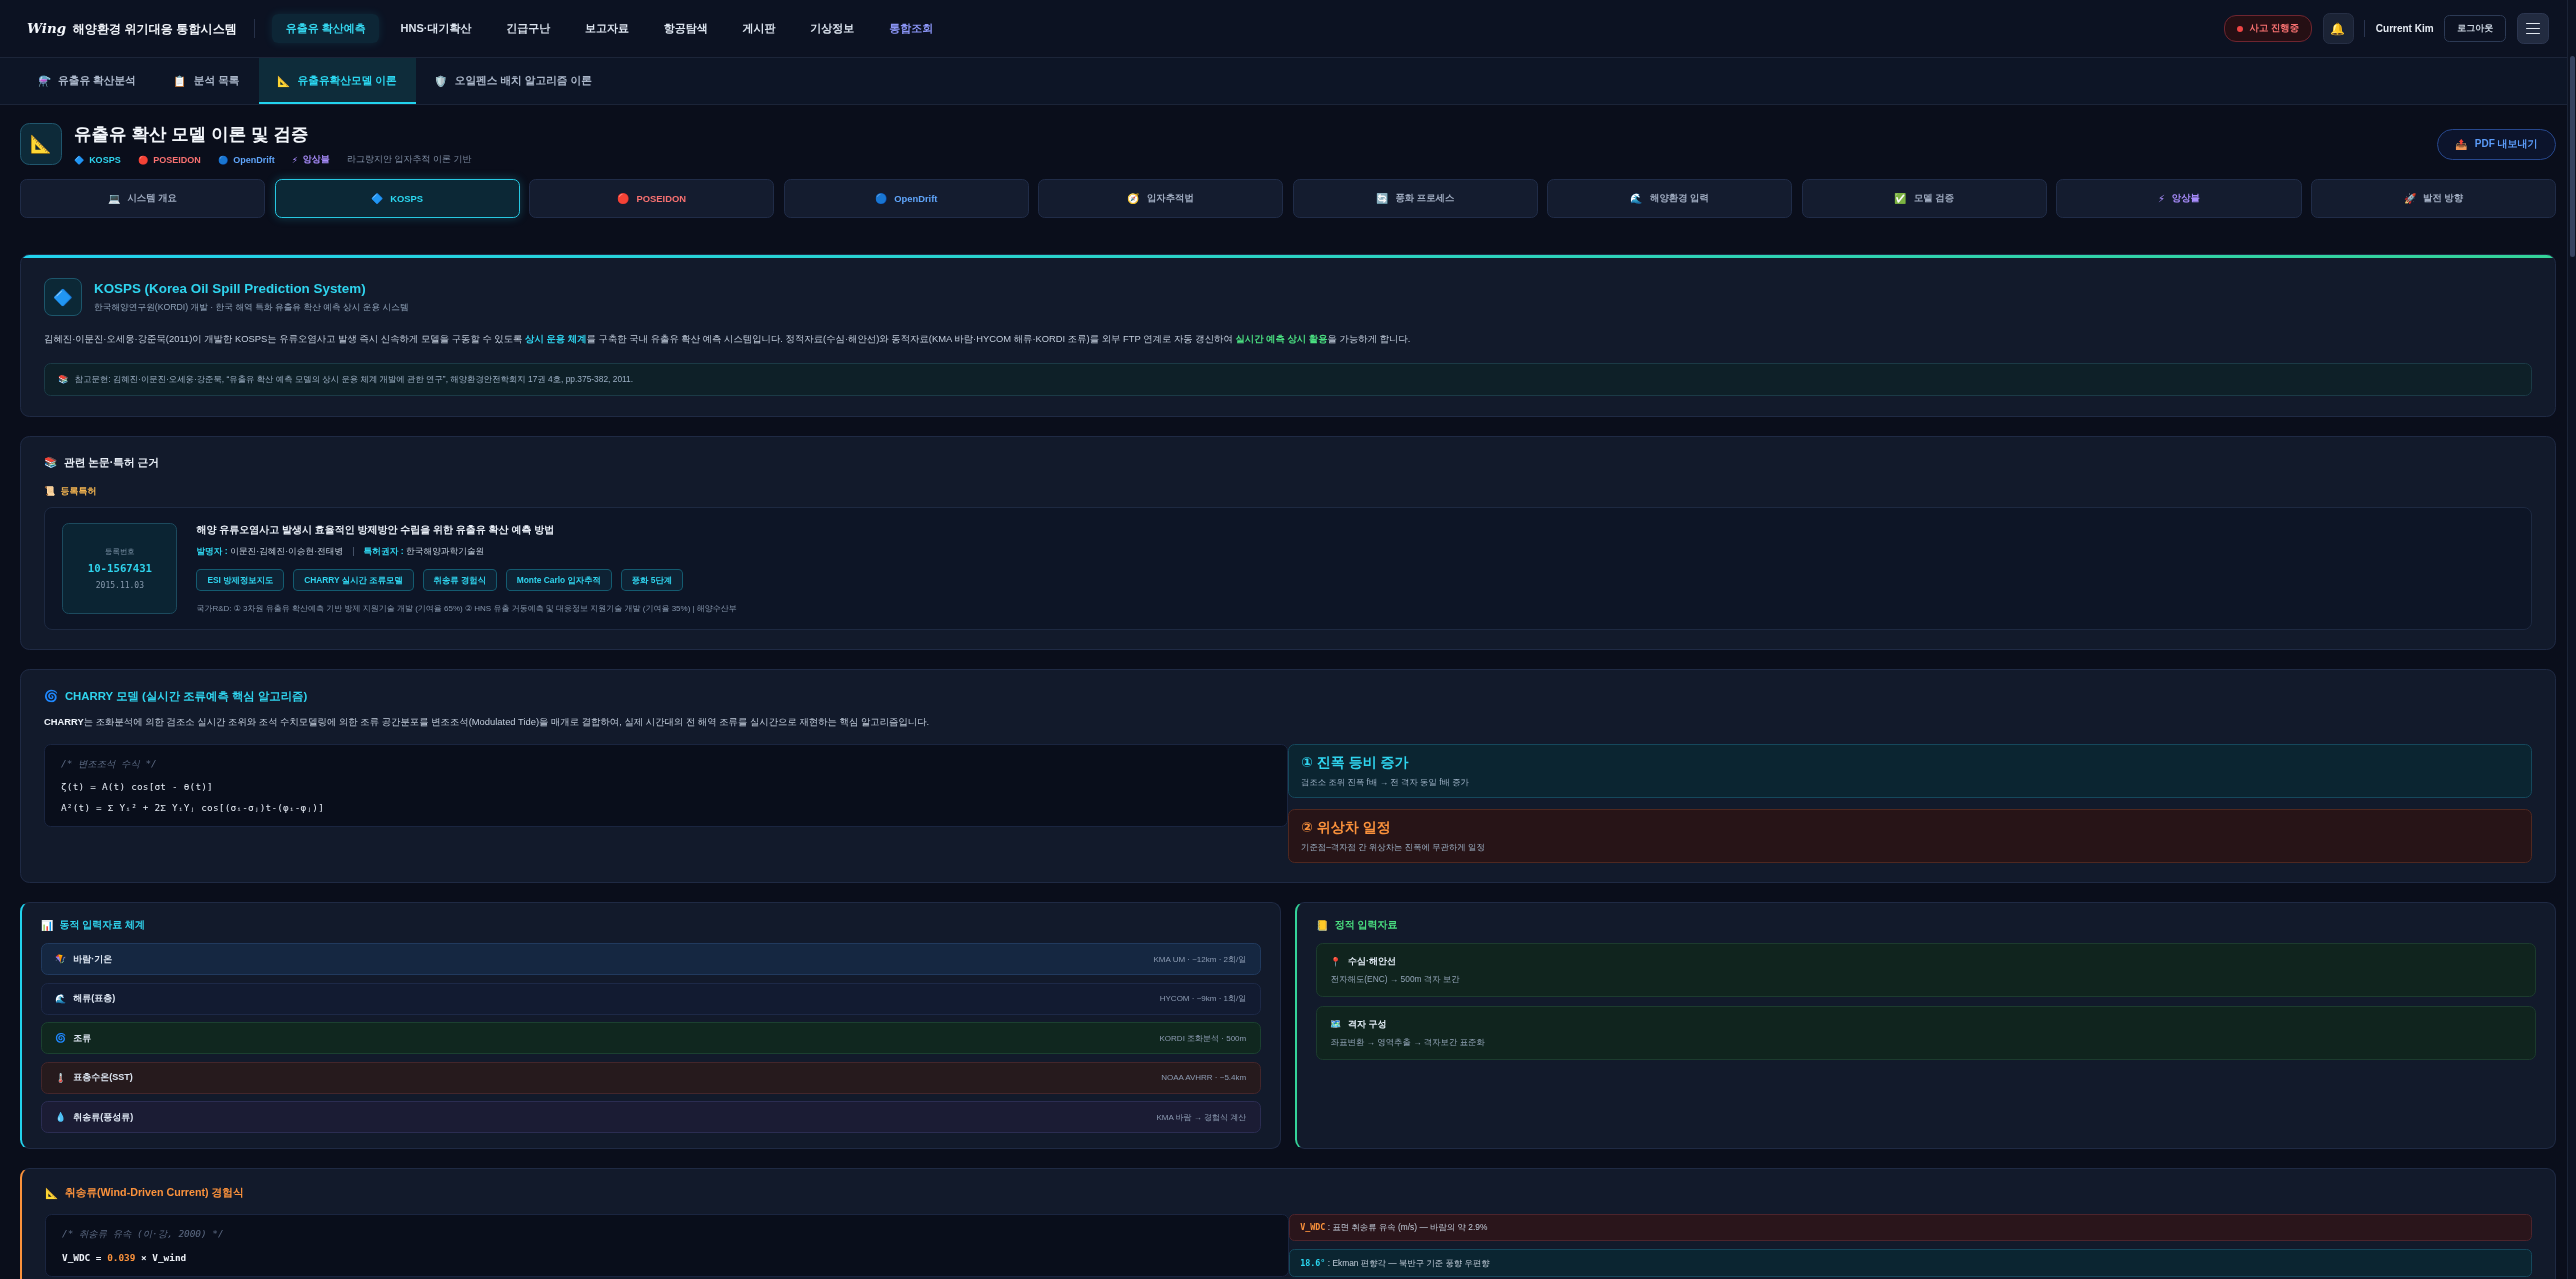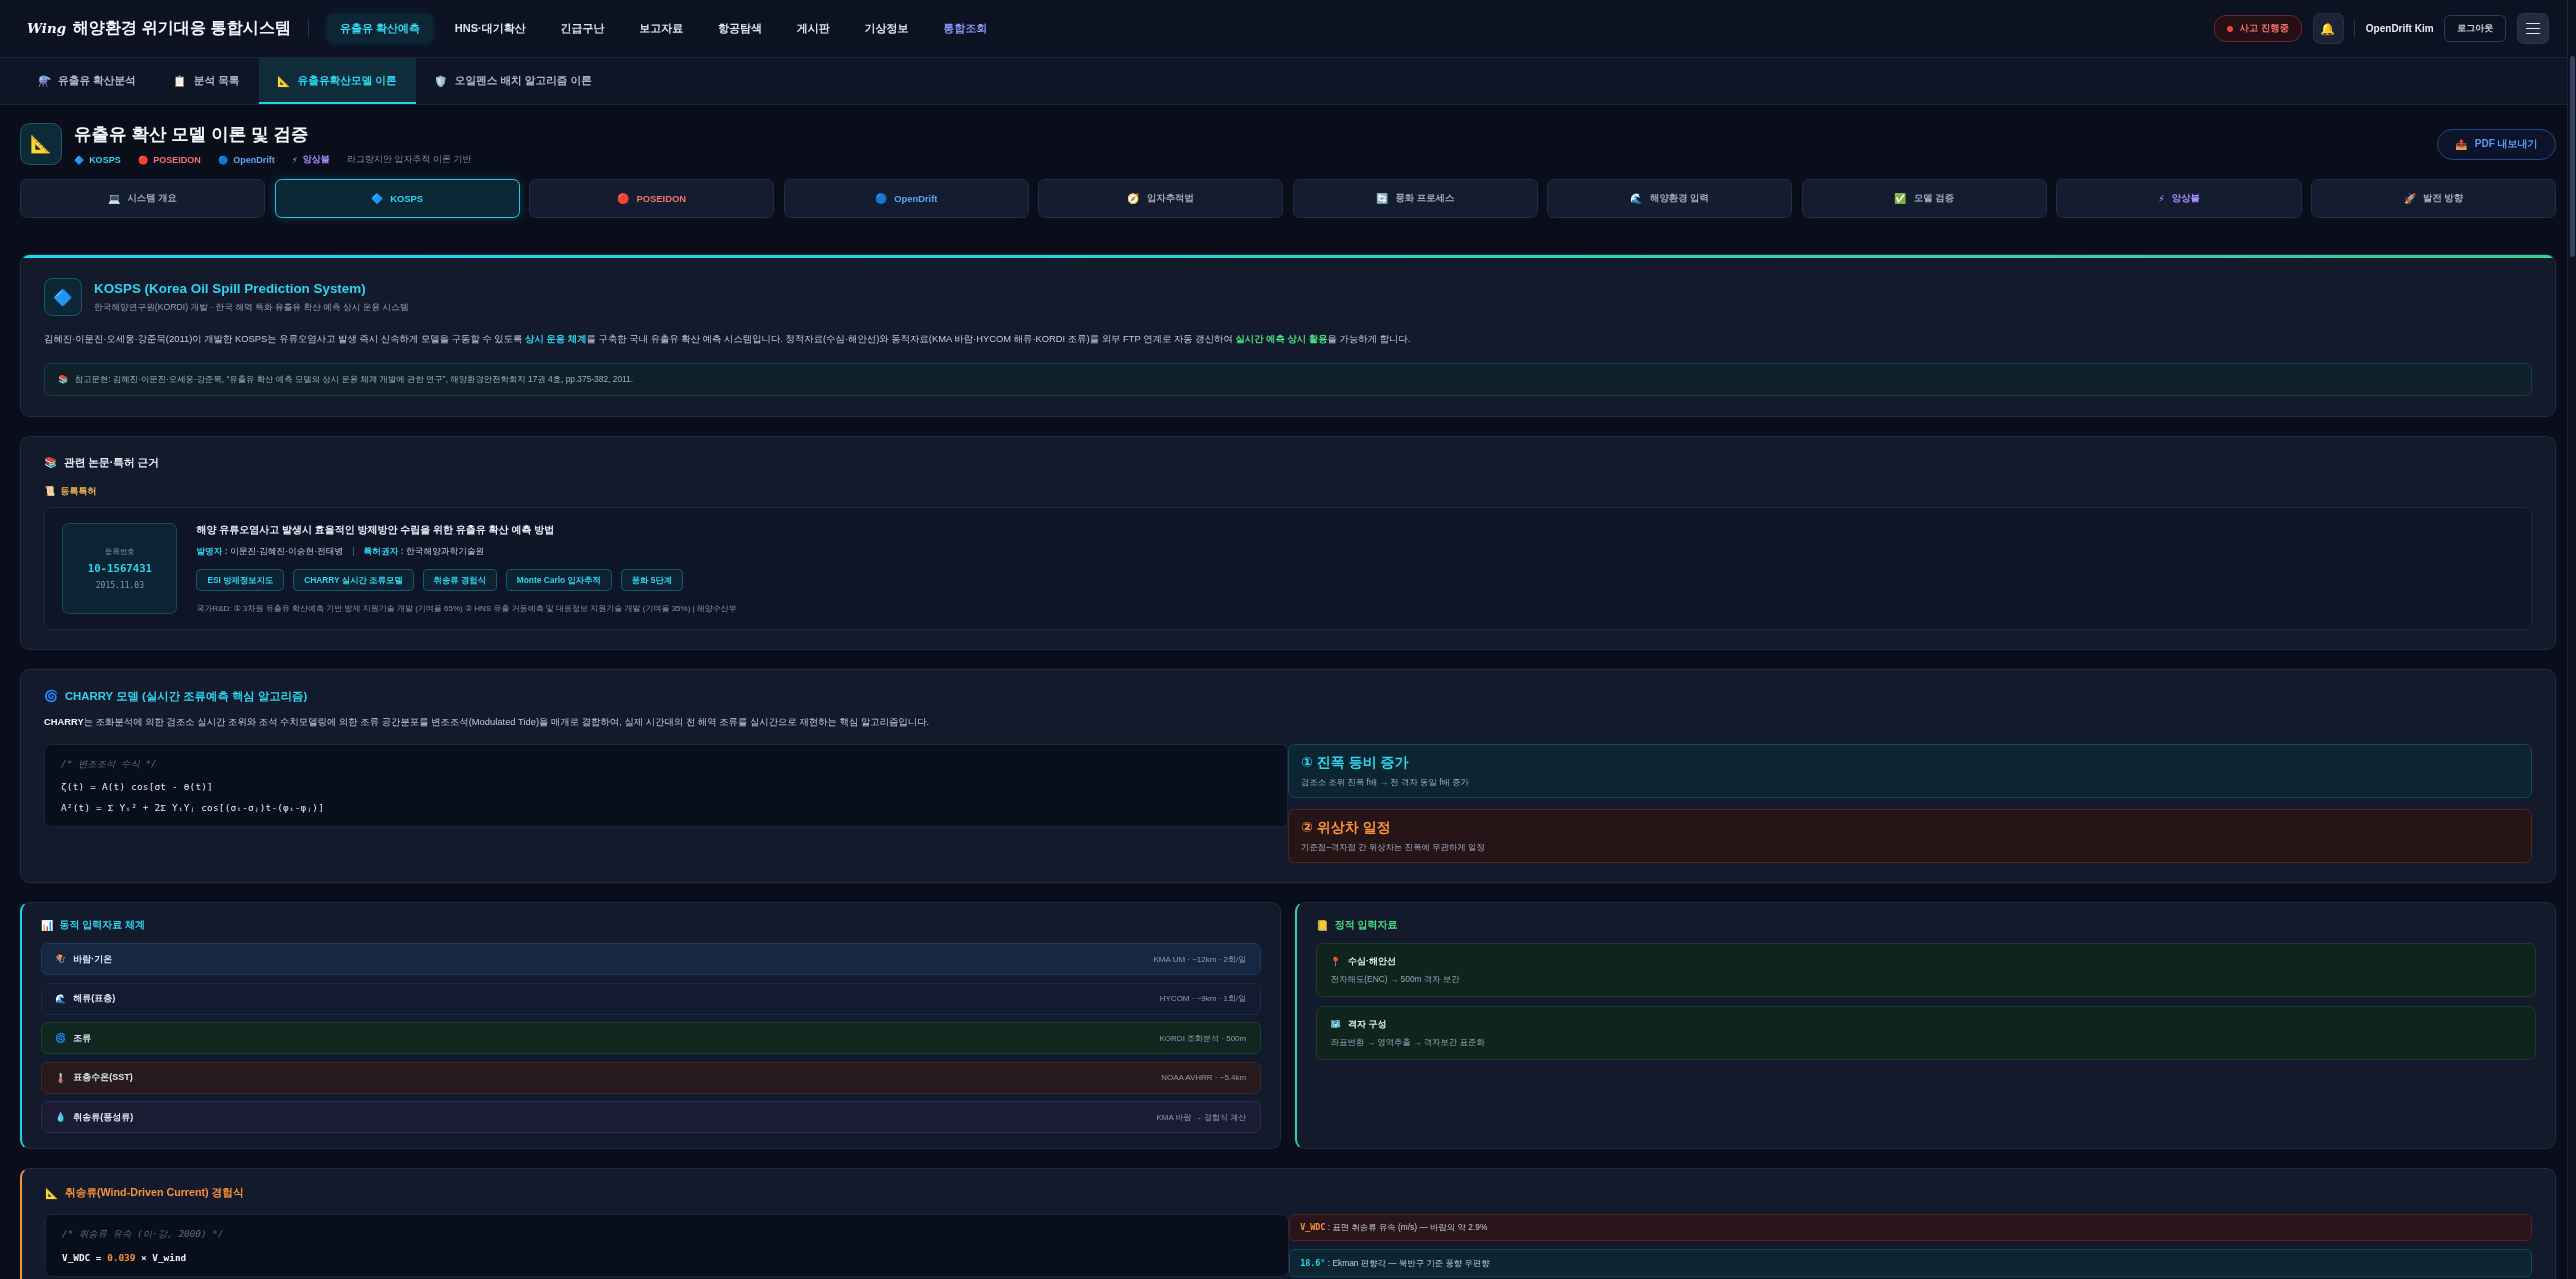--- a/index.html
+++ b/index.html
@@ -5,21 +5,21 @@
   * { margin:0; padding:0; box-sizing:border-box; }
   html,body { width:2576px; height:1279px; overflow:hidden; }
   body {
     background:#0a0e1b; color:#e2e8f0;
     font-family:"Liberation Sans","DejaVu Sans",sans-serif;
   }
   
   .topbar { height:58px; display:flex; align-items:center; padding:0 27px; background:#0c1222; border-bottom:0.7px solid #1c2539; }
   .logo { display:flex; align-items:baseline; gap:6.7px; cursor:pointer; }
   .logo-mark { font-family:"DejaVu Serif",serif; font-style:italic; font-weight:700; font-size:13.4px; color:#f3f6fb; }
-  .logo-text { font-size:16px; font-weight:800; color:#f3f6fb; letter-spacing:0.1px; }
+  .logo-text { font-size:12px; font-weight:800; color:#f3f6fb; letter-spacing:0.1px; }
   .vdiv { width:0.7px; height:19px; background:#273149; margin:0 17.4px; }
   .mainnav { display:flex; align-items:center; gap:8px; }
   .nav-item { font-size:11px; font-weight:700; color:#dbe3ee; padding:7.4px 13.4px; border-radius:6px; cursor:pointer; white-space:nowrap; }
   .nav-item.active { color:#35d6ee; background:rgba(34,211,238,.10); box-shadow:0 0 9.4px rgba(34,211,238,.12); }
   .nav-item.accent { color:#8b95f6; }
   .top-right { margin-left:auto; display:flex; align-items:center; gap:10.7px; }
   .incident-badge { display:flex; align-items:center; gap:6.7px; padding:6px 12px; border-radius:12px; border:0.7px solid #6f2530; background:#250f14; color:#f87171; font-size:9.4px; font-weight:700; }
   .incident-dot { width:6px; height:6px; border-radius:50%; background:#ef4444; }
   .bell-btn { width:31px; height:31px; border-radius:6.7px; background:#1b2335; border:0.7px solid #262f45; display:flex; align-items:center; justify-content:center; font-size:12px; cursor:pointer; }
   .vdiv2 { width:0.7px; height:17.4px; background:#2a3550; }
@@ -154,21 +154,21 @@
   </nav>
   <div class="top-right">
     <div class="incident-badge">
       <span class="incident-dot"></span>
       <span>사고 진행중</span>
     </div>
     <button class="bell-btn">
       <span>🔔</span>
     </button>
     <div class="vdiv2"></div>
-    <span class="username">OpenDrift Kim</span>
+    <span class="username">Current Kim</span>
     <button class="logout">로그아웃</button>
     <button class="hamburger">
       <span class="bar"></span>
       <span class="bar"></span>
       <span class="bar"></span>
     </button>
   </div>
 </header>
 
 <div class="tabbar">

